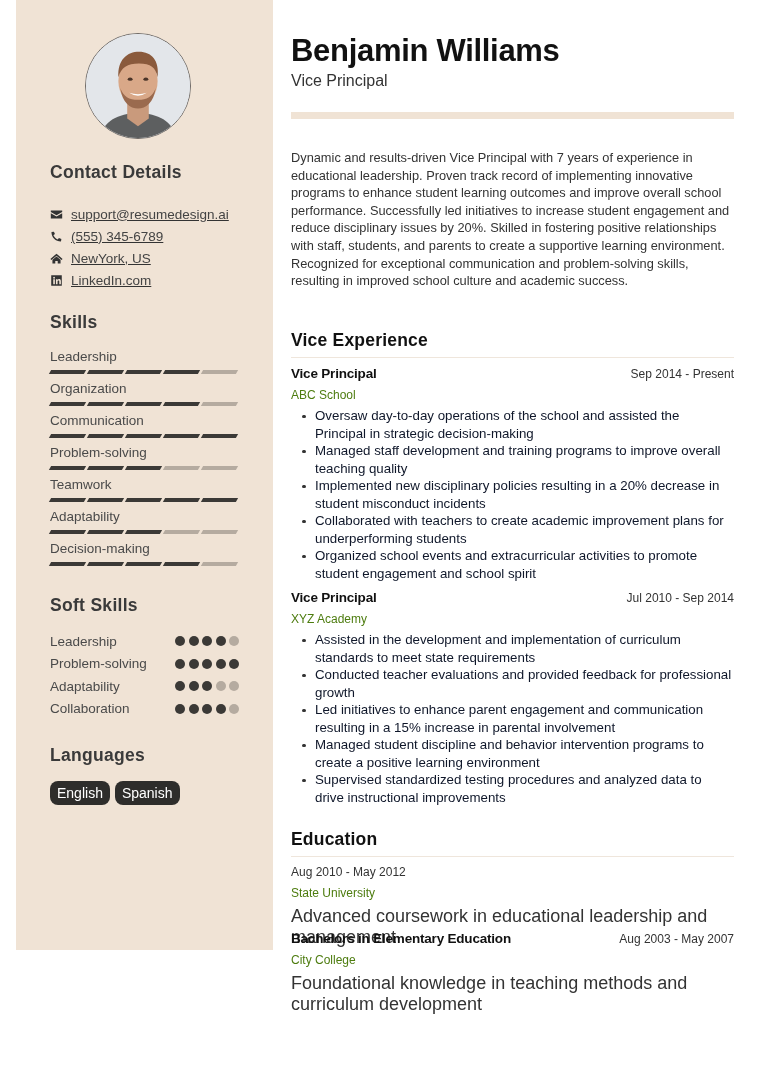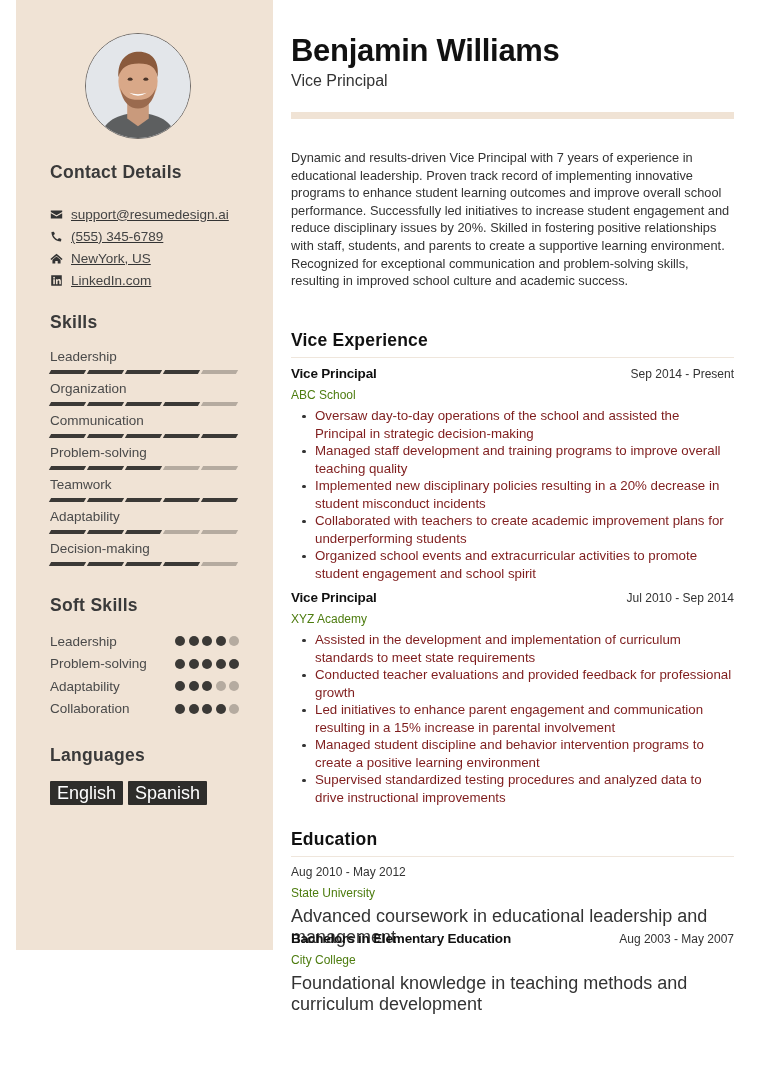--- a/index.html
+++ b/index.html
@@ -29,38 +29,38 @@
   .skill .bar.off { background: #b5aba0; }
 
   .soft { position: absolute; left: 34px; top: 630px; width: 190px; }
   .soft-row { display: flex; align-items: center; justify-content: space-between; height: 22.5px; }
   .soft-row .lbl { font-size: 13.5px; color: #4a4a4a; }
   .dots { display: flex; gap: 3.5px; padding-right: 1px; }
   .dot { width: 10px; height: 10px; border-radius: 50%; background: #3b3936; }
   .dot.off { background: #b5aba0; }
 
   .langs { position: absolute; left: 34px; top: 781px; display: flex; gap: 5px; }
-  .lang { background: #2e2d2b; color: #ffffff; font-size: 18px; padding: 0 7px; height: 24px; line-height: 24px; border-radius: 1px; }
+  .lang { background: #2e2d2b; color: #ffffff; font-size: 14px; padding: 0 7px; height: 24px; line-height: 24px; border-radius: 8px; }
 
   
   .name { position: absolute; top: 33px; left: 0; font-size: 31px; font-weight: bold; color: #111; letter-spacing: -0.3px; }
   .role { position: absolute; top: 72px; left: 0; font-size: 16px; color: #333; }
   .deco-bar { position: absolute; top: 112px; left: 0; width: 443px; height: 7px; background: #f0e3d5; }
   .summary { position: absolute; top: 149px; left: 0; width: 443px; font-size: 12.8px; line-height: 17.6px; color: #333; }
 
   .sec-h { position: absolute; left: 0; width: 443px; font-size: 17.5px; font-weight: bold; color: #111; letter-spacing: 0.2px;
            padding-bottom: 6px; border-bottom: 1px solid #efe6dc; }
 
   .job { position: absolute; left: 0; width: 443px; }
   .job-top { display: flex; justify-content: space-between; align-items: baseline; }
   .job-title { font-size: 13.5px; font-weight: bold; color: #111; letter-spacing: -0.2px; }
   .job-date { font-size: 12px; color: #333; }
   .job-org { font-size: 12px; color: #4d7c0f; margin-top: 7px; }
   .job ul { list-style: none; margin-top: 5px; }
-  .job li { position: relative; padding-left: 24px; font-size: 13.3px; line-height: 17.5px; color: #7f1d1d; }
+  .job li { position: relative; padding-left: 24px; font-size: 13.3px; line-height: 17.5px; color: #0f172a; }
   .job li::before { content: ""; position: absolute; left: 11px; top: 7.5px; width: 3.5px; height: 3.5px; border-radius: 50%; background: #333; }
 
   .edu { position: absolute; left: 0; width: 443px; }
   .edu .desc { font-size: 18px; color: #333; margin-top: 6px; }
 </style>
 </head>
 <body>
 
 <aside class="sidebar">
 

